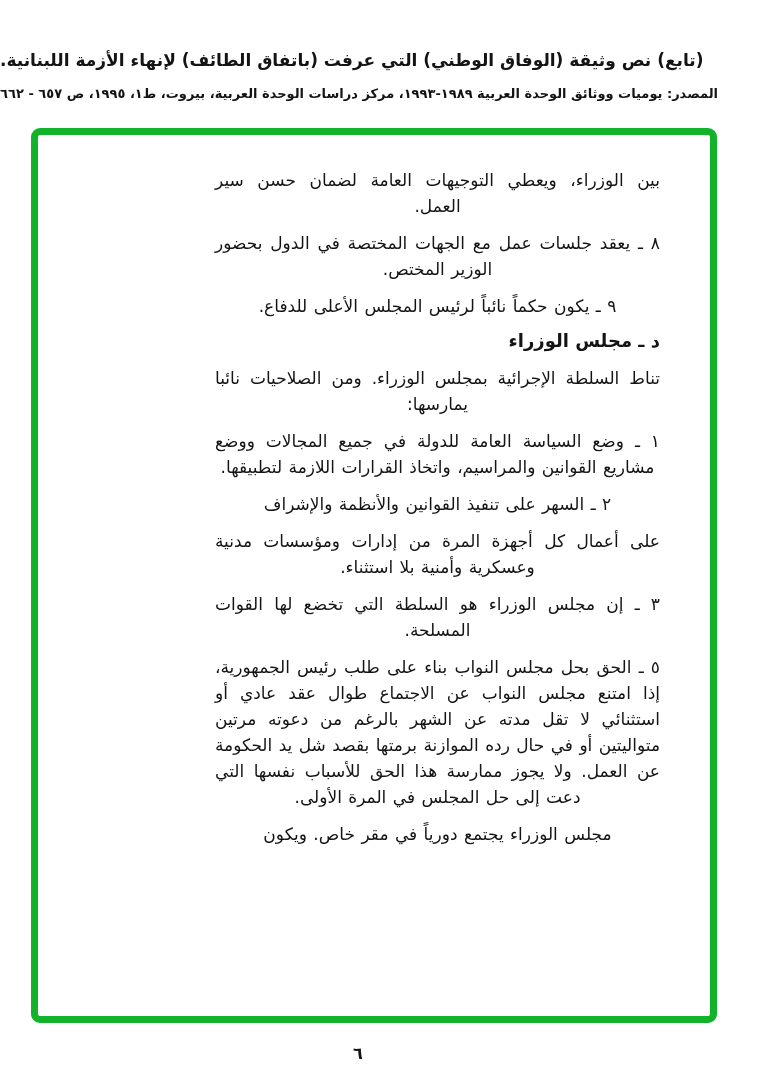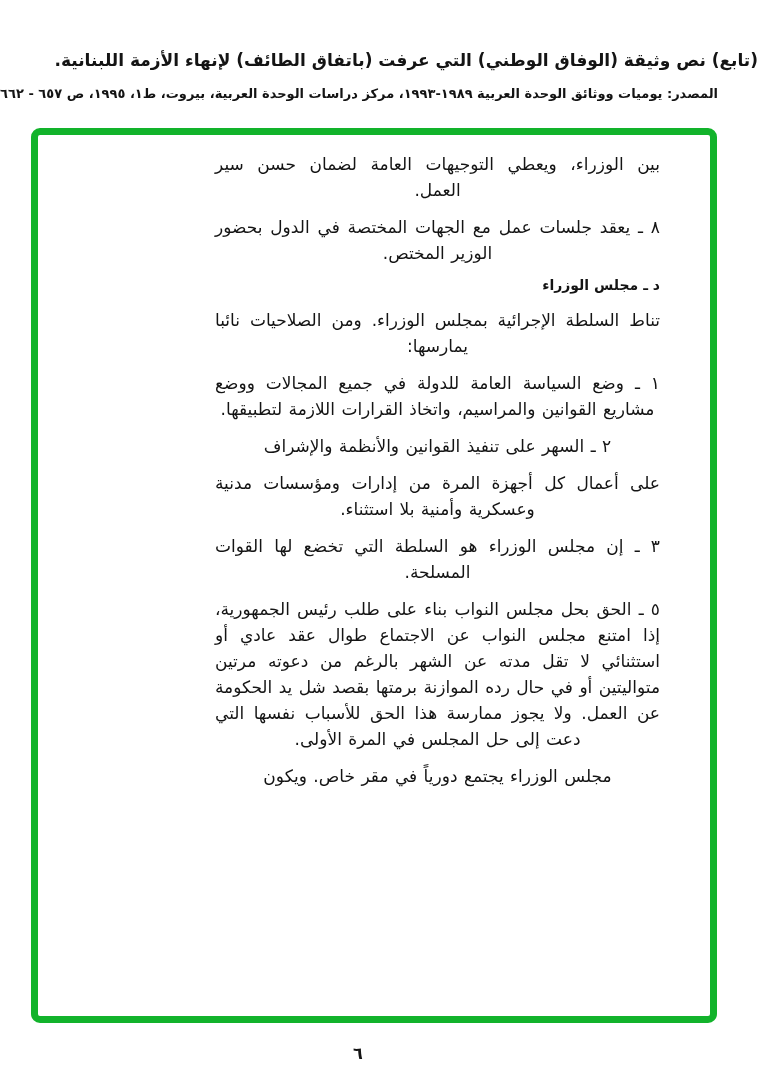--- a/index.html
+++ b/index.html
@@ -14,21 +14,21 @@
     font-family: "DejaVu Sans", sans-serif;
     color: #141414;
     overflow: hidden;
   }
   .doc-title {
     position: absolute;
     top: 50px;
     left: 0;
     right: 0;
     direction: rtl;
-    text-align: right;
+    text-align: left;
     font-size: 17px;
     font-weight: bold;
     white-space: nowrap;
     letter-spacing: 0px;
   }
   .doc-source {
     position: absolute;
     top: 86px;
     left: 20px;
     right: 40px;
@@ -47,33 +47,33 @@
     box-sizing: border-box;
     border: 7px solid #12b32b;
     border-radius: 9px;
     background: #ffffff;
     overflow: hidden;
   }
   .doc-body {
     box-sizing: border-box;
     width: 100%;
     height: 100%;
-    padding: 16px 50px 8px 177px;
+    padding: 32px 50px 8px 177px;
     direction: rtl;
   }
   .doc-body .p {
     font-size: 17px;
     line-height: 26px;
     margin: 0 0 11px 0;
     text-align: justify;
     text-align-last: center;
     word-spacing: 1px;
   }
   .doc-body .h {
-    font-size: 14px;
+    font-size: 18px;
     font-weight: bold;
     text-align: right;
     margin: 8px 0 14px 0;
   }
   .page-number {
     position: absolute;
     top: 1044px;
     left: 0;
     right: 42px;
     text-align: center;
@@ -86,20 +86,21 @@
 <body style="background: rgb(255, 255, 255); color: rgb(20, 20, 20);">
 
 <div class="doc-title">(تابع) نص وثيقة (الوفاق الوطني) التي عرفت (باتفاق الطائف) لإنهاء الأزمة اللبنانية.</div>
 
 <div class="doc-source">المصدر: يوميات ووثائق الوحدة العربية ١٩٨٩-١٩٩٣، مركز دراسات الوحدة العربية، بيروت، ط١، ١٩٩٥، ص ٦٥٧ - ٦٦٢.</div>
 
 <div class="green-frame" style="border-color: rgb(18, 179, 43);">
   <div class="doc-body">
       <div class="p">بين الوزراء، ويعطي التوجيهات العامة لضمان حسن سير العمل.</div>
       <div class="p">٨ ـ يعقد جلسات عمل مع الجهات المختصة في الدول بحضور الوزير المختص.</div>
+      <div class="p">٩ ـ يكون حكماً نائباً لرئيس المجلس الأعلى للدفاع.</div>
       <div class="h">د ـ مجلس الوزراء</div>
       <div class="p">تناط السلطة الإجرائية بمجلس الوزراء. ومن الصلاحيات نائبا يمارسها:</div>
       <div class="p">١ ـ وضع السياسة العامة للدولة في جميع المجالات ووضع مشاريع القوانين والمراسيم، واتخاذ القرارات اللازمة لتطبيقها.</div>
       <div class="p">٢ ـ السهر على تنفيذ القوانين والأنظمة والإشراف</div>
       <div class="p">على أعمال كل أجهزة المرة من إدارات ومؤسسات مدنية وعسكرية وأمنية بلا استثناء.</div>
       <div class="p">٣ ـ إن مجلس الوزراء هو السلطة التي تخضع لها القوات المسلحة.</div>
       <div class="p">٥ ـ الحق بحل مجلس النواب بناء على طلب رئيس الجمهورية، إذا امتنع مجلس النواب عن الاجتماع طوال عقد عادي أو استثنائي لا تقل مدته عن الشهر بالرغم من دعوته مرتين متواليتين أو في حال رده الموازنة برمتها بقصد شل يد الحكومة عن العمل. ولا يجوز ممارسة هذا الحق للأسباب نفسها التي دعت إلى حل المجلس في المرة الأولى.</div>
       <div class="p">مجلس الوزراء يجتمع دورياً في مقر خاص. ويكون</div>
     </div>
 </div>

